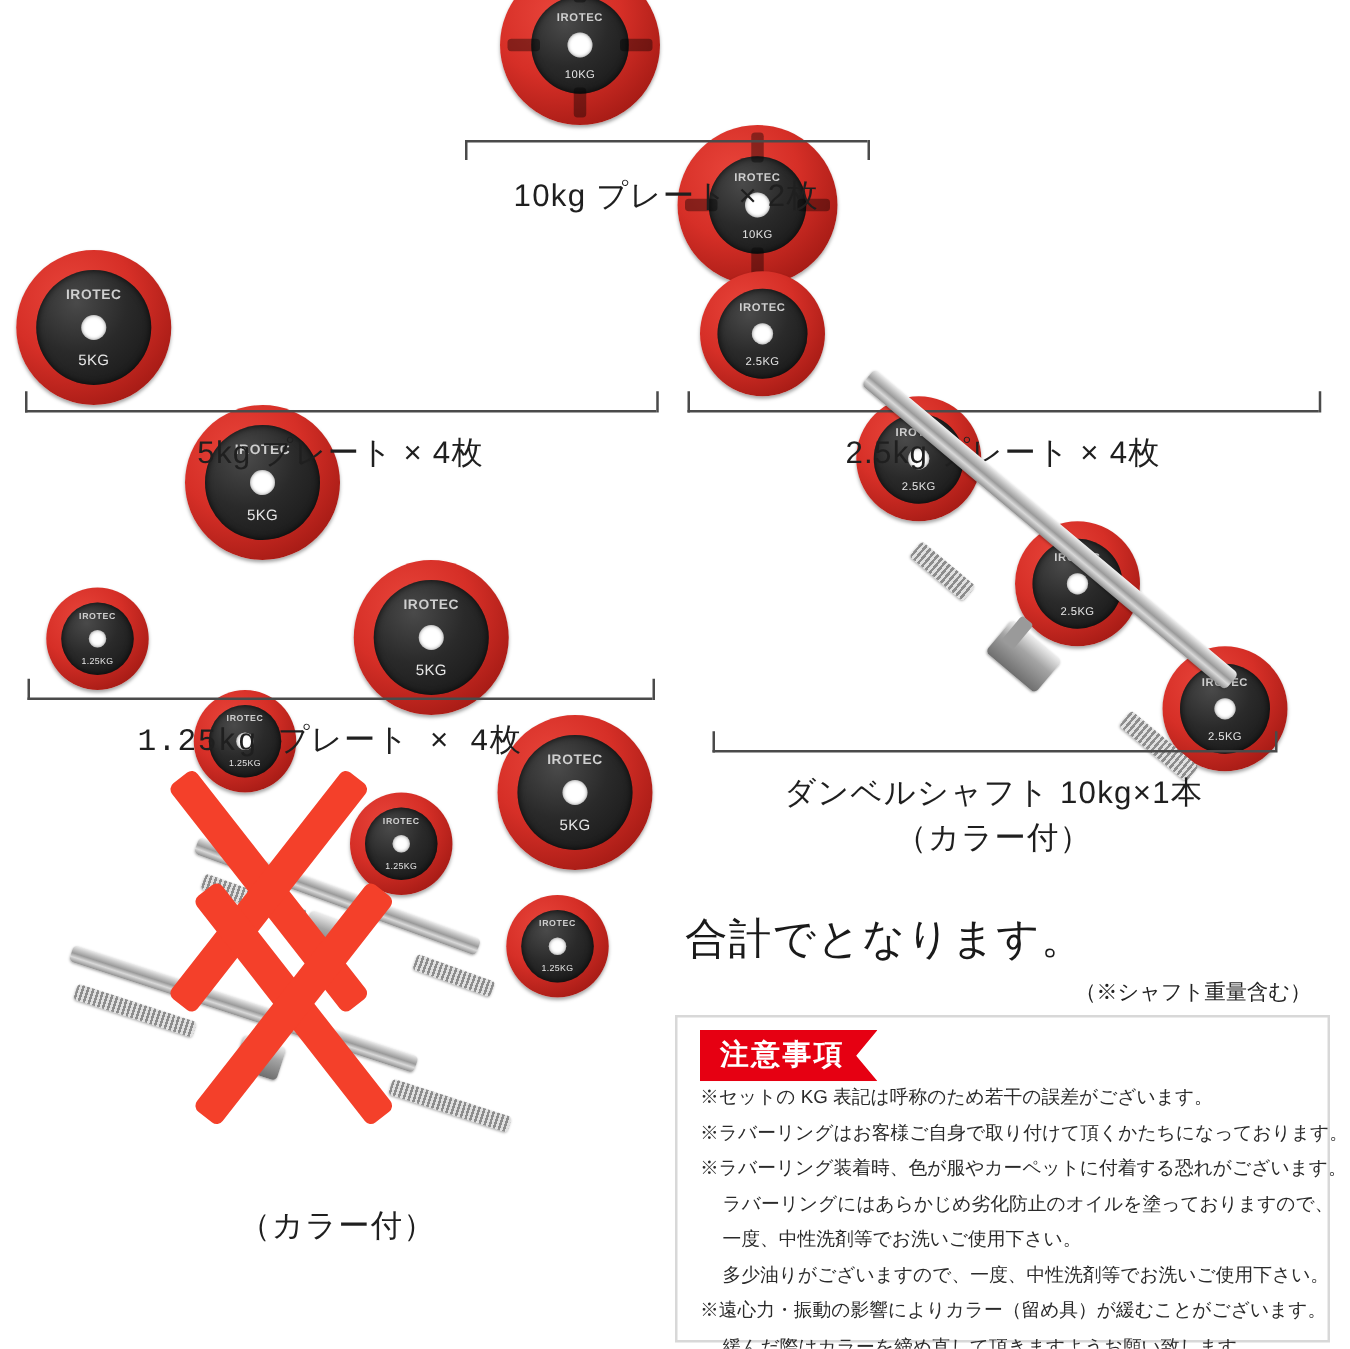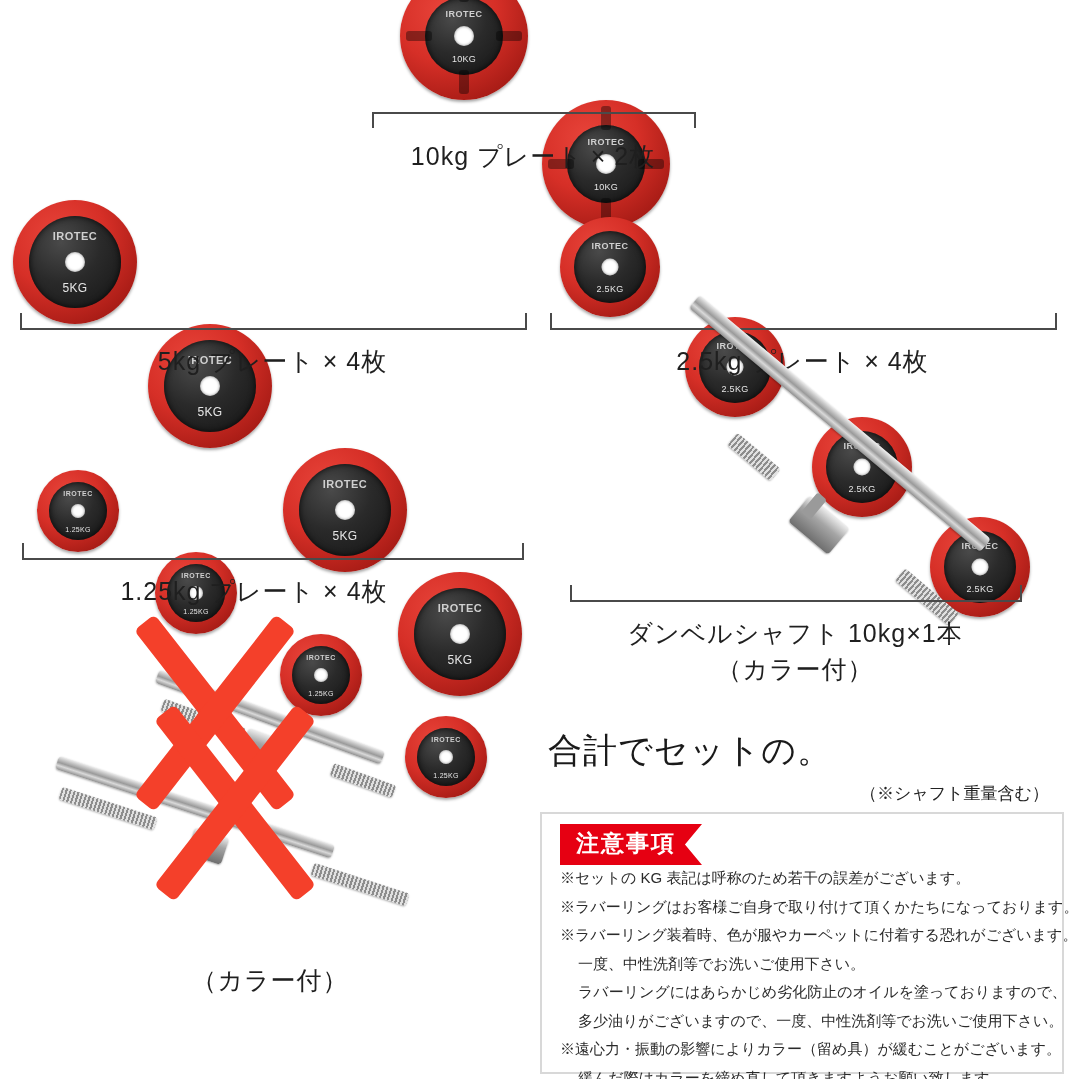--- a/index.html
+++ b/index.html
@@ -238,21 +238,21 @@
     <div class="inner" style="width:58px;height:58px;">
       <div class="brand" style="top:8px;font-size:7px;">IROTEC</div>
       <div class="hole" style="width:14px;height:14px;"></div>
       <div class="wt" style="bottom:7px;font-size:7px;">1.25KG</div>
     </div>
   </div>
 
   <div class="abs" style="left:22px;top:108px;width:500px;height:2px;background:#4a4a4a;"></div>
   <div class="tick" style="left:22px;top:93px;height:17px;"></div>
   <div class="tick" style="left:522px;top:93px;height:17px;"></div>
-  <div class="cap" style="left:4px;top:125px;width:500px;">1.25kg プレート × 4枚</div>
+  <div class="cap" style="left:14px;top:125px;width:500px;font-family:Liberation Mono, monospace;">1.25kg プレート × 4枚</div>
 </div>
 
 <div class="abs" style="left:540px;top:395px;width:540px;height:290px;">
 
   <div class="abs" style="left:0;top:0;width:540px;height:210px;">
     <div class="bar-metal abs" style="left:110px;top:20px;width:380px;height:17px;transform:rotate(40deg);transform-origin:50% 50%;"></div>
     <div class="knurl abs" style="left:186px;top:54px;width:56px;height:16px;transform:rotate(40deg);"></div>
     <div class="knurl abs" style="left:352px;top:194px;width:70px;height:16px;transform:rotate(40deg);"></div>
     <div class="collar abs" style="left:253px;top:113px;width:52px;height:34px;transform:rotate(40deg);"></div>
     <div class="abs" style="left:268px;top:98px;width:12px;height:26px;background:#9a9a9a;border-radius:3px;transform:rotate(40deg);"></div>
@@ -283,30 +283,30 @@
     <div class="xbar" style="left:100px;top:50px;width:230px;height:26px;transform:rotate(-52deg);transform-origin:50% 50%;"></div>
     <div class="xbar" style="left:120px;top:140px;width:230px;height:26px;transform:rotate(52deg);transform-origin:50% 50%;"></div>
     <div class="xbar" style="left:120px;top:140px;width:230px;height:26px;transform:rotate(-52deg);transform-origin:50% 50%;"></div>
   </div>
 
   <div class="cap" style="left:10px;top:314px;width:520px;">（カラー付）</div>
 </div>
 
 <div class="total-row" style="left:548px;top:728px;">
   <span class="total-pre">合計で</span>
-  <span class="total-post">セットの。</span>
+  <span class="total-post">となります。</span>
 </div>
 <div class="total-note" style="left:860px;top:782px;">（※シャフト重量含む）</div>
 
 <div class="notice" style="left:540px;top:812px;width:520px;height:258px;">
   <div class="notice-ribbon" style="left:18px;top:10px;">注意事項</div>
 
   <div class="notice-body" style="left:18px;top:50px;width:490px;">
     <div>※セットの KG 表記は呼称のため若干の誤差がございます。</div>
     <div>※ラバーリングはお客様ご自身で取り付けて頂くかたちになっております。</div>
     <div>※ラバーリング装着時、色が服やカーペットに付着する恐れがございます。</div>
+    <div class="indent">ラバーリングにはあらかじめ劣化防止のオイルを塗っておりますので、</div>
     <div class="indent">一度、中性洗剤等でお洗いご使用下さい。</div>
-    <div class="indent">ラバーリングにはあらかじめ劣化防止のオイルを塗っておりますので、</div>
     <div class="indent">多少油りがございますので、一度、中性洗剤等でお洗いご使用下さい。</div>
     <div>※遠心力・振動の影響によりカラー（留め具）が緩むことがございます。</div>
     <div class="indent">緩んだ際はカラーを締め直して頂きますようお願い致します。</div>
   </div>
 </div>
 
 </body></html>

